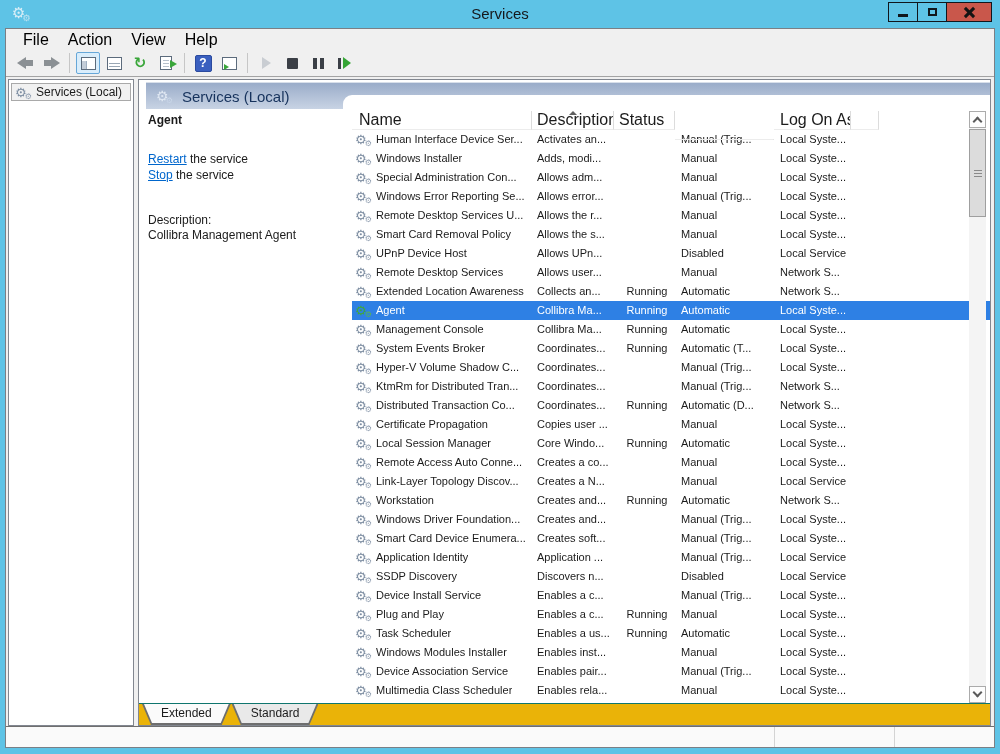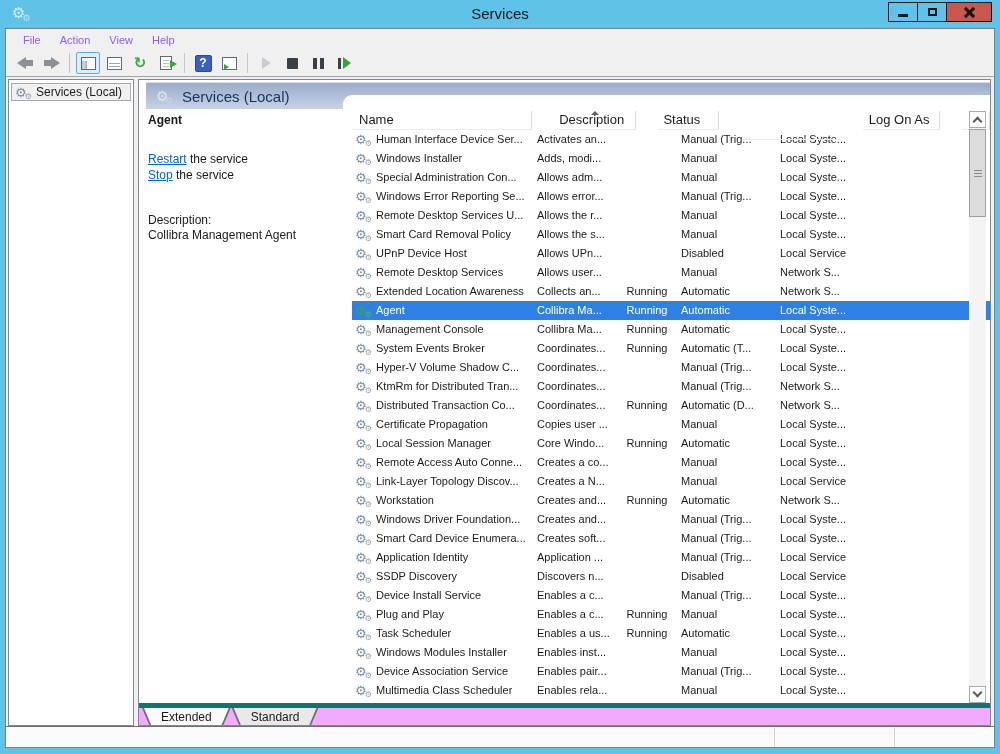--- a/index.html
+++ b/index.html
@@ -17,21 +17,21 @@
   .glyph-min { width:10px; height:3px; background:#10161c; margin-top:7px; }
   .glyph-max { width:9px; height:8px; border:2px solid #10161c; background:transparent; }
   .glyph-close { position:relative; width:11px; height:11px; }
   .glyph-close::before,.glyph-close::after { content:""; position:absolute; left:-1px; top:4px; width:13px; height:3px; background:#141414; }
   .glyph-close::before { transform:rotate(45deg); }
   .glyph-close::after { transform:rotate(-45deg); }
 
   
   .content { position:absolute; top:28px; left:5px; right:5px; bottom:6px; background:#f0f0f0; border:1px solid #7a7f85; display:flex; flex-direction:column; }
 
-  .menubar { height:21px; display:flex; align-items:center; padding-left:8px; font-size:11px; color:#8b5cf6; }
+  .menubar { height:21px; display:flex; align-items:center; padding-left:8px; font-size:16px; color:#000000; }
   .menu-item { padding:2px 10px 2px 9px; }
 
   .toolbar { height:27px; display:flex; align-items:center; padding-left:6px; border-bottom:1px solid #a3a3a3; }
   .tb-sep { width:1px; height:20px; background:#c6c6c6; margin:0 5px; }
   .tb-btn { width:24px; height:22px; display:flex; align-items:center; justify-content:center; position:relative; margin:0 1px; }
   .tb-btn.sel { border:1px solid #66A7D8; background:#D9EDFB; border-radius:2px; }
   .arr { position:relative; width:17px; height:12px; }
   .arr .head { position:absolute; top:0; width:0; height:0; border-top:6px solid transparent; border-bottom:6px solid transparent; }
   .arr .tail { position:absolute; top:3px; width:8px; height:6px; background:#8b9094; }
   .arr.left .head { left:0; border-right:9px solid #8b9094; }
@@ -74,21 +74,21 @@
   .band .gear::after { color:#c9d6e8; }
   .band-title { font-size:15px; color:#16325c; margin-left:10px; }
 
   .info { position:absolute; top:33px; left:9px; width:190px; z-index:2; font-size:12px; color:#1b1b1b; }
   .svc-name { font-weight:bold; margin-bottom:24px; }
   .link-line { line-height:16px; }
   .link-line a { color:#0066CC; text-decoration:underline; cursor:pointer; }
   .desc-block { margin-top:30px; line-height:15px; }
 
   .card { position:absolute; top:15px; left:204px; right:0; bottom:22px; background:#fff; border-top-left-radius:9px; z-index:2; padding-top:16px; overflow:hidden; }
-  .list-header { display:flex; height:19px; padding-left:9px; font-size:13px; color:#1b1b1b;justify-content:space-between; }
+  .list-header { display:flex; height:19px; padding-left:9px; font-size:16px; color:#1b1b1b; }
   .hcell { border-right:1px solid #dcdcdc; border-bottom:1px solid #ececec; line-height:18px; position:relative; white-space:nowrap; overflow:hidden; }
   .h-name { width:180px; padding-left:7px; }
   .h-desc { width:82px; padding-left:5px; }
   .h-status { width:61px; padding-left:5px; }
   .h-startup { width:99px; padding-left:6px;margin-top:28px; }
   .h-logon { width:77px; padding-left:6px; }
   .h-extra { width:28px; }
   .sort-arrow { position:absolute; top:0; left:50%; margin-left:-4px; width:0; height:0; border-left:4px solid transparent; border-right:4px solid transparent; border-bottom:4px solid #5f5f5f; }
 
   .rows { height:573px; overflow:hidden; padding-left:9px; }
@@ -109,21 +109,21 @@
   .sb-btn { position:absolute; left:0; right:0; height:17px; background:#fdfdfd; border:1px solid #ababab; display:flex; justify-content:center; }
   .sb-up { top:0; }
   .sb-down { bottom:0; }
   .chev { width:7px; height:7px; border-left:2px solid #5a5a5a; border-top:2px solid #5a5a5a; }
   .chev.up { transform:rotate(45deg); margin-top:6px; }
   .chev.down { transform:rotate(225deg); margin-top:2px; }
   .sb-thumb { position:absolute; top:18px; left:0; right:0; height:88px; background:#dcdcdc; border:1px solid #9f9f9f; display:flex; align-items:center; justify-content:center; }
   .sb-grip { width:8px; height:7px; background:repeating-linear-gradient(#8a8a8a 0 1px, transparent 1px 3px); }
 
   
-  .tabs { position:absolute; left:0; right:0; bottom:0; height:22px; background:#f0abfc; border-top:5px solid #0f766e; display:flex; padding-left:3px; z-index:4; }
+  .tabs { position:absolute; left:0; right:0; bottom:0; height:22px; background:#eab308; border-top:1px solid #0f766e; display:flex; padding-left:3px; z-index:4; }
   .tab-outer { height:21px; margin-right:1px; background:#6e6e6e; clip-path:polygon(0 0,100% 0,calc(100% - 9px) 100%,9px 100%); }
   .tab-inner { height:19px; margin:0 1px 1px 1px; background:#e9e9e9; clip-path:polygon(1px 0,calc(100% - 1px) 0,calc(100% - 9px) 100%,9px 100%); line-height:19px; font-size:12px; padding:0 18px; color:#1b1b1b; }
   .tab-outer.active .tab-inner { background:#fbfbfb; }
 
   
   .statusbar { height:21px; background:#fafafa; border-top:1px solid #6f6f6f; display:flex; justify-content:flex-end; }
   .sb-cell { border-left:1px solid #d4d4d4; height:100%; }
   .sb-cell.c1 { width:120px; }
   .sb-cell.c2 { width:100px; }
 </style>

